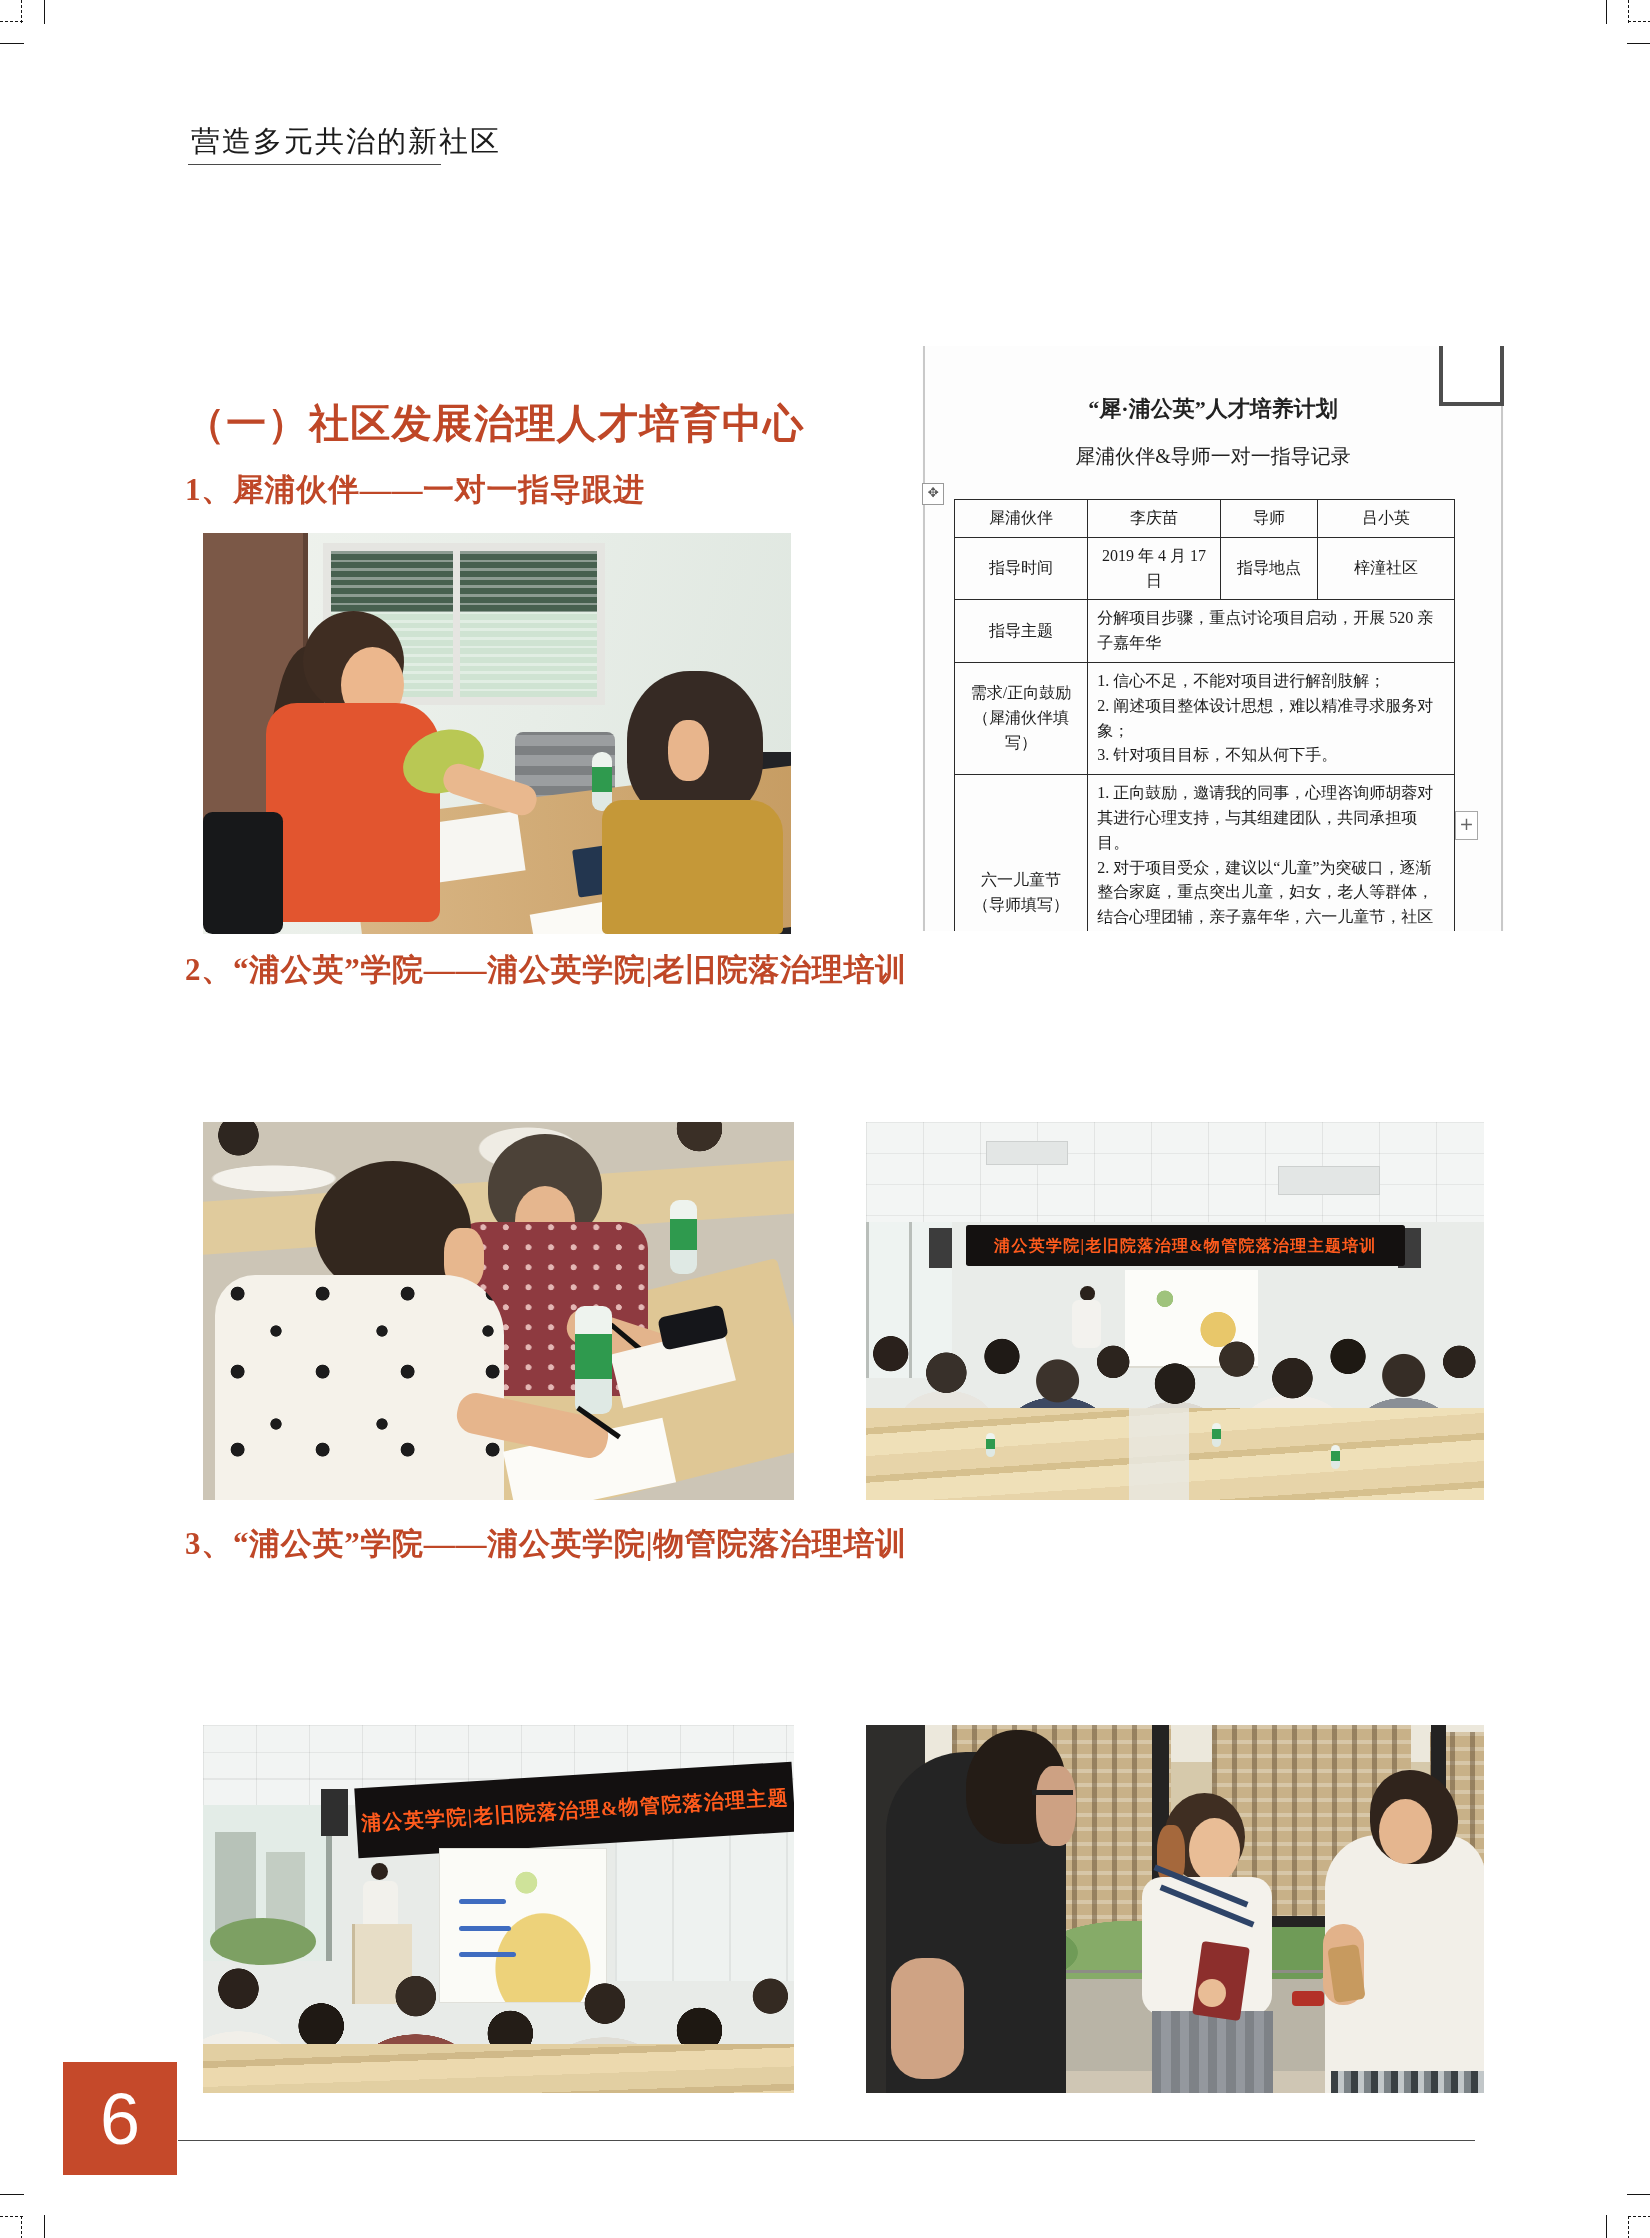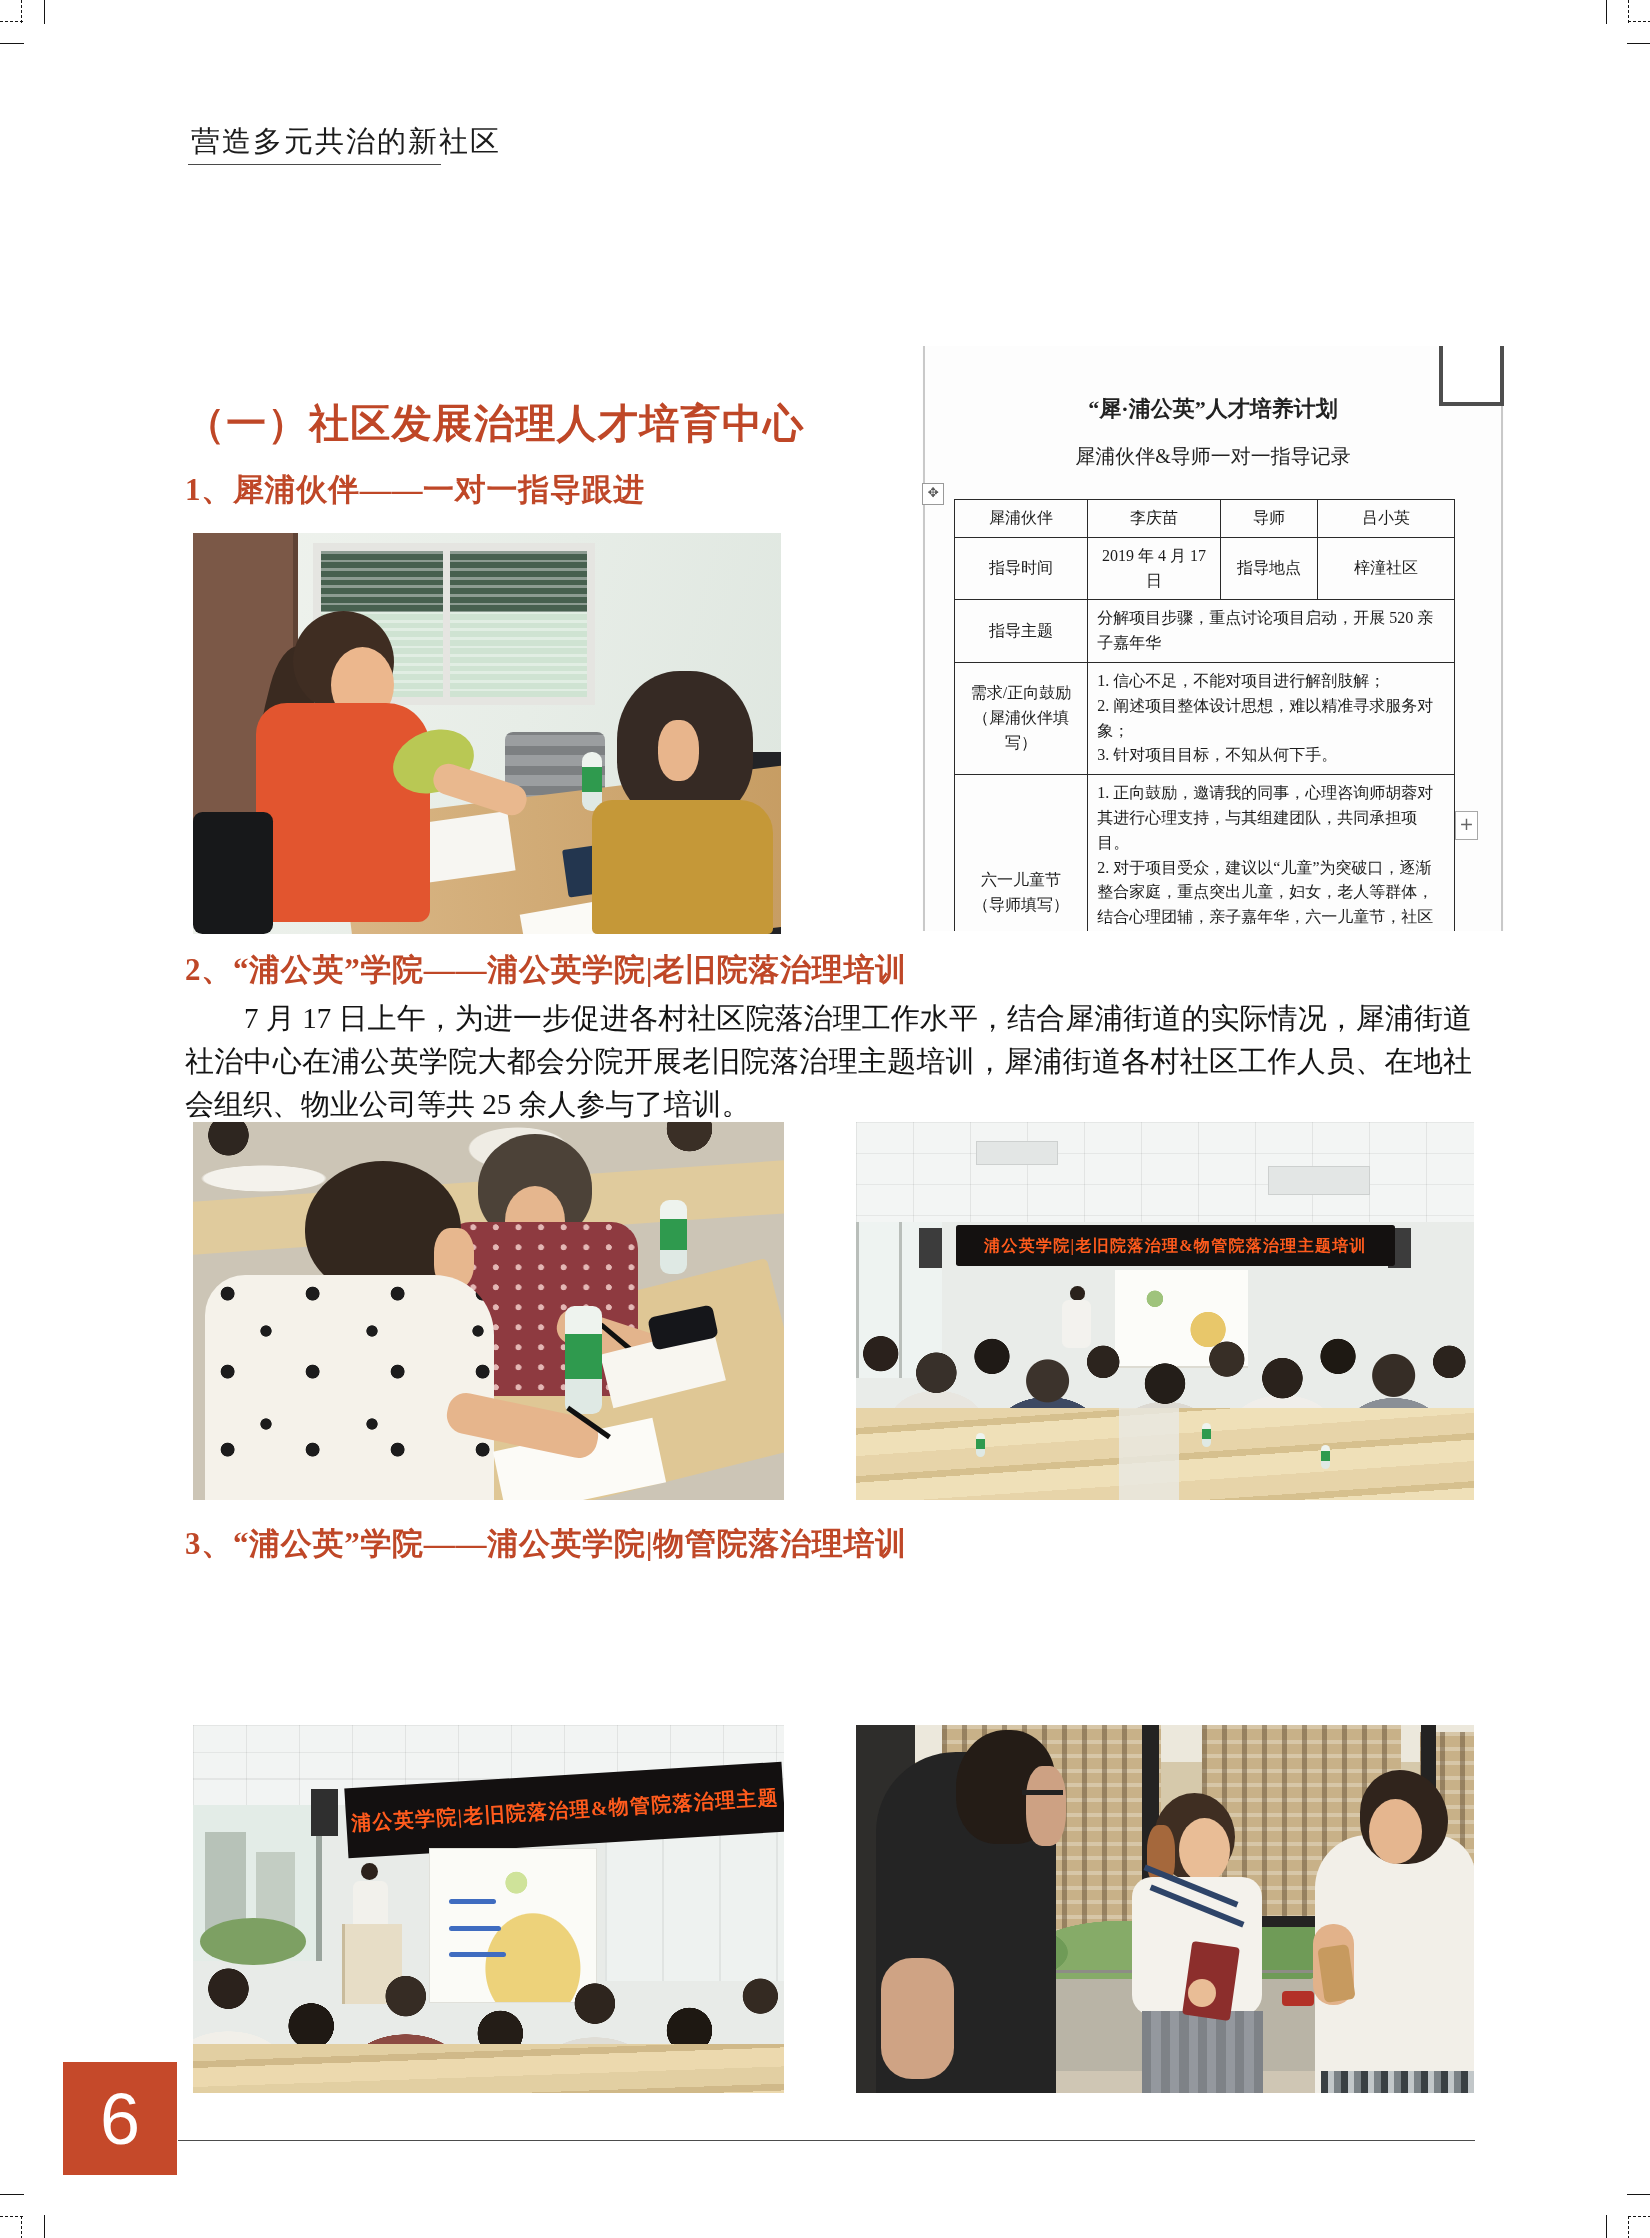--- a/index.html
+++ b/index.html
@@ -47,21 +47,21 @@
   col.w1{width:133px;} col.w2{width:133px;} col.w3{width:97px;} col.w4{width:137px;}
 
   
   .pageno-box{position:absolute;left:63px;top:2062px;width:114px;height:113px;background:#c5492a;}
   .pageno{width:100%;height:100%;text-align:center;line-height:114px;font-size:72px;color:#ffffff;
           font-family:"Liberation Sans","DejaVu Sans",sans-serif;}
   .footer-rule{position:absolute;left:178px;top:2140px;width:1297px;height:1.3px;background:#4c4c4c;}
   .footer-org{position:absolute;left:199px;top:2149px;font-size:31px;font-weight:bold;color:#4ba37c;letter-spacing:6px;}
 
   
-  .ph{position:absolute;overflow:hidden;background:#d8d8d2;}
+  .ph{position:absolute;overflow:hidden;background:#d8d8d2;margin-left:10px;}
 
   
   .ph1{left:193px;top:533px;width:588px;height:401px;background:linear-gradient(105deg,#f0f3ee 0%,#e7ede7 55%,#dee6df 100%);}
   .p1-door{left:0;top:0;width:100px;height:312px;background:#7b5847;border-right:5.3px solid #5f4335;}
   .p1-knob{left:77px;top:185px;width:9.3px;height:9.3px;border-radius:50%;background:#cfc8be;}
   .p1-window{left:120px;top:10px;width:266px;height:146px;border:8px solid #e5e5e1;
              background:linear-gradient(180deg,#47604f 0 42%,#cfe3d2 42% 100%);}
   .p1-blinds{left:0;top:0;width:100%;height:100%;
              background:repeating-linear-gradient(180deg,rgba(255,255,255,.38) 0 2.7px,rgba(0,0,0,0) 2.7px 8.6px);}
   .p1-winbar{left:46%;top:0;width:6.6px;height:100%;background:#e5e5e1;}
@@ -363,21 +363,20 @@
 （导师填写）</td>
         <td class="v pre" colspan="3">1. 正向鼓励，邀请我的同事，心理咨询师胡蓉对其进行心理支持，与其组建团队，共同承担项目。
 2. 对于项目受众，建议以“儿童”为突破口，逐渐整合家庭，重点突出儿童，妇女，老人等群体，结合心理团辅，亲子嘉年华，六一儿童节，社区宣传等活动形式，逐步达到项目目的。
 3. 鼓励其开展亲子嘉年华活动，成功迈出第一步，</td>
       </tr>
       </tbody>
     </table>
   </div>
 
   <div class="h-sub" style="top:949px;">2、“浦公英”学院——浦公英学院|老旧院落治理培训</div>
-  <div class="para" style="top:997px;">7 月 17 日上午，为进一步促进各村社区院落治理工作水平，结合犀浦街道的实际情况，犀浦街道社治中心在浦公英学院大都会分院开展老旧院落治理主题培训，犀浦街道各村社区工作人员、在地社会组织、物业公司等共 25 余人参与了培训。</div>
 
   <div class="ph ph2">
     <div class="abs p2-bgpeople"></div>
     <div class="abs p2-deskfar"></div>
     <div class="abs p2-deskmain"></div>
     <div class="abs p2-hair2"></div>
     <div class="abs p2-face2"></div>
     <div class="abs p2-blouse"></div>
     <div class="abs p2-arm2"></div>
     <div class="abs p2-pen2"></div>

